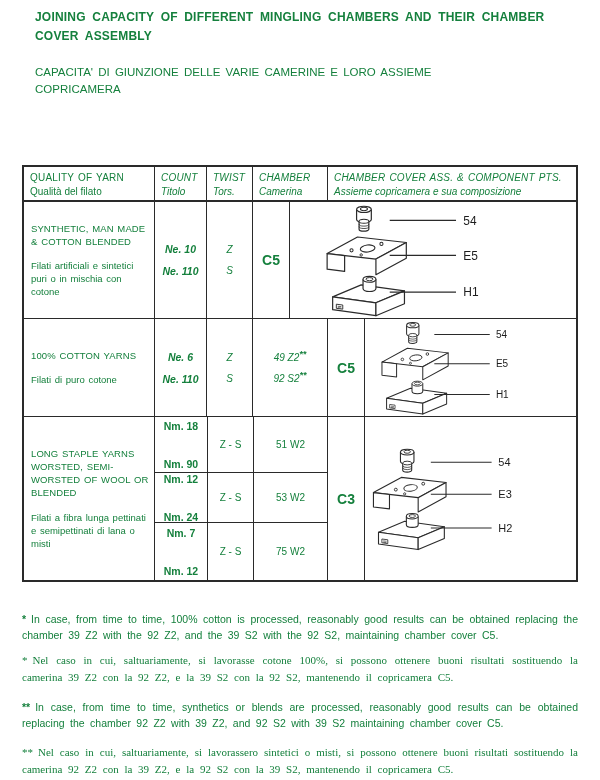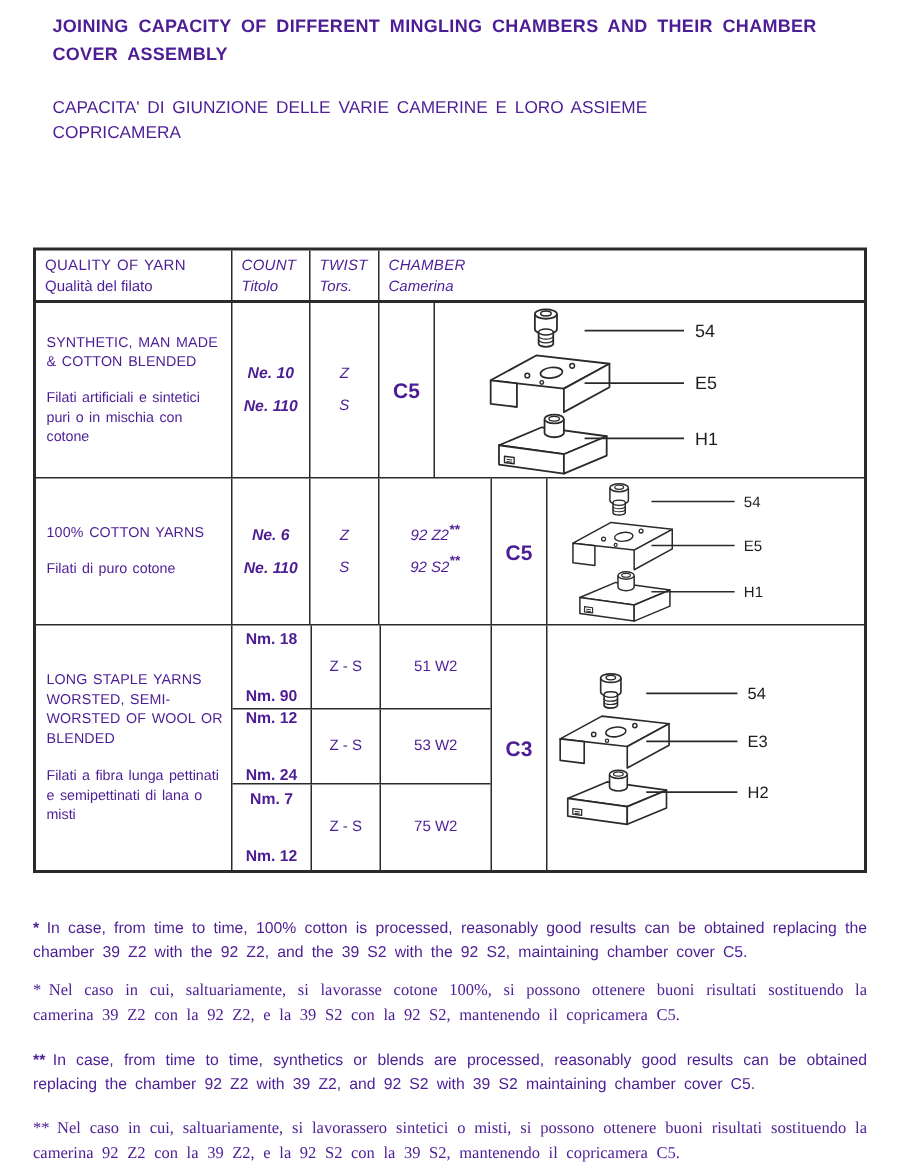--- a/index.html
+++ b/index.html
@@ -1,19 +1,19 @@
 <!DOCTYPE html>
 <html lang="en"><head>
 <meta charset="utf-8">
 <style>
   html,body{margin:0;padding:0;}
   body{background:#e8e8e8;}
   .page{
     position:relative; width:600px; height:780px; background:#ffffff;
-    font-family:"Liberation Sans", sans-serif; color:#4c1d95; overflow:hidden;
+    font-family:"Liberation Sans", sans-serif; color:#15803d; overflow:hidden;
   }
   .page-title{
     position:absolute; left:35px; top:8px; width:540px;
     font-size:12px; font-weight:bold; line-height:1.55;
     letter-spacing:.2px; word-spacing:3px;
   }
   .page-subtitle{
     position:absolute; left:35px; top:64px; width:430px;
     font-size:11.5px; line-height:1.5; word-spacing:2px;
   }
@@ -120,20 +120,24 @@
         <div class="it">Titolo</div>
       </div>
       <div class="cell col-twist hcell bl">
         <div class="en">TWIST</div>
         <div class="it">Tors.</div>
       </div>
       <div class="cell col-chamber hcell bl">
         <div class="en">CHAMBER</div>
         <div class="it">Camerina</div>
       </div>
+      <div class="cell col-cover hcell bl">
+        <div class="en">CHAMBER COVER ASS. &amp; COMPONENT PTS.</div>
+        <div class="it">Assieme copricamera e sua composizione</div>
+      </div>
     </div>
 
     <div class="trow" style="height:116px">
       <div class="cell col-quality quality-cell">
         <div class="quality-en">SYNTHETIC, MAN MADE &amp; COTTON BLENDED</div>
         <div class="quality-it">Filati artificiali e sintetici puri o in mischia con cotone</div>
       </div>
       <div class="cell col-count bl">
         <div class="pair g10">
           <span class="count-val">Ne. 10</span>
@@ -174,21 +178,21 @@
         </div>
       </div>
       <div class="cell col-twist bl">
         <div class="pair g10">
           <span class="twist-val">Z</span>
           <span class="twist-val">S</span>
         </div>
       </div>
       <div class="cell col-chamber bl">
         <div class="pair g10">
-          <span class="chamber-val"><span>92 Z2</span><sup>**</sup></span>
+          <span class="chamber-val"><span>49 Z2</span><sup>**</sup></span>
           <span class="chamber-val"><span>92 S2</span><sup>**</sup></span>
         </div>
       </div>
       <div class="cell col-code code-cell">C5</div>
       <div class="cell col-diagram diagram-cell">
         <svg class="asm-svg" viewBox="0 0 250 126" preserveAspectRatio="xMidYMid meet">
           <use href="#g-screw" transform="translate(50,6)"></use>
           <use href="#g-bracket" transform="translate(10,36)"></use>
           <use href="#g-block" transform="translate(16,90)"></use>
           <path class="callout" d="M78,20 H150"></path>

